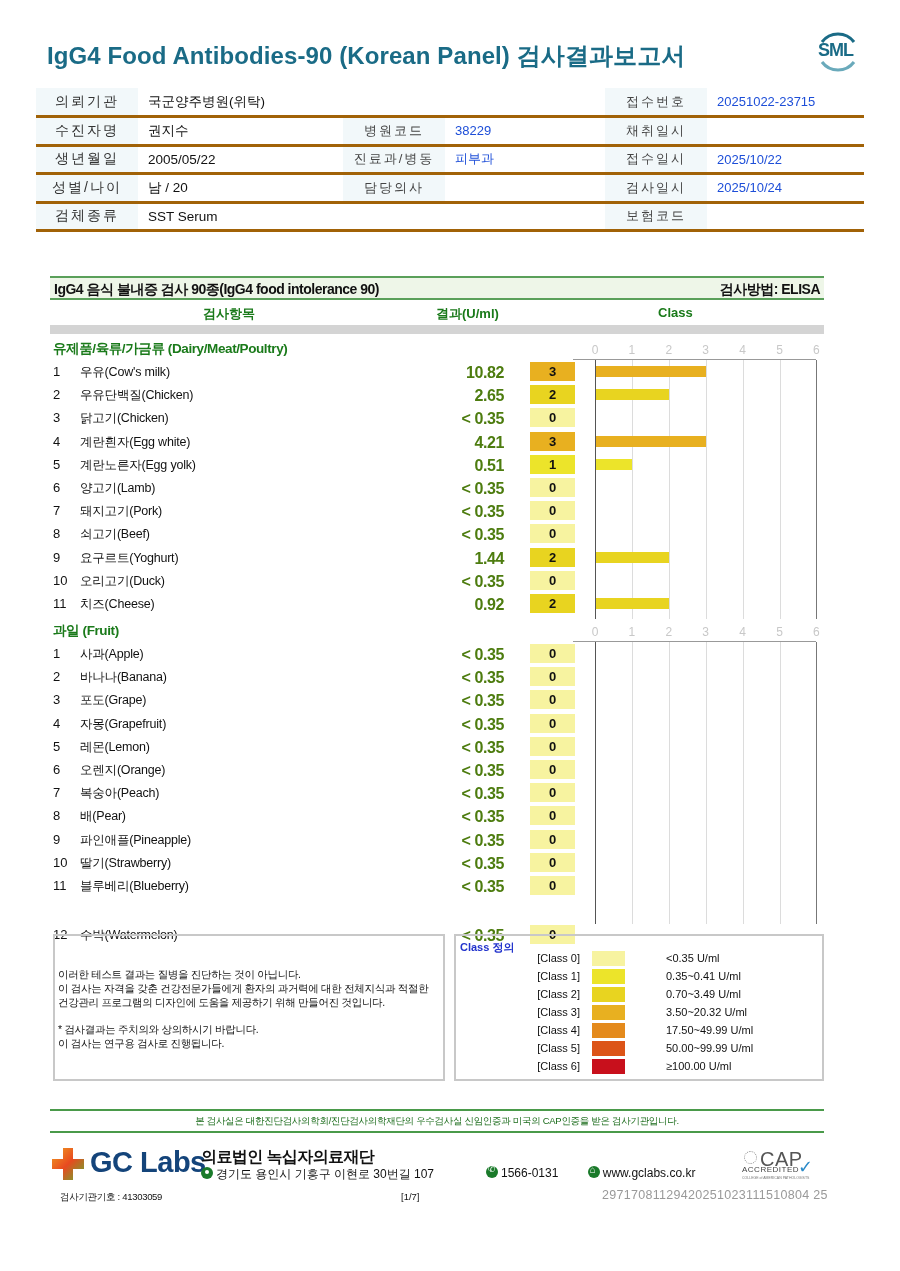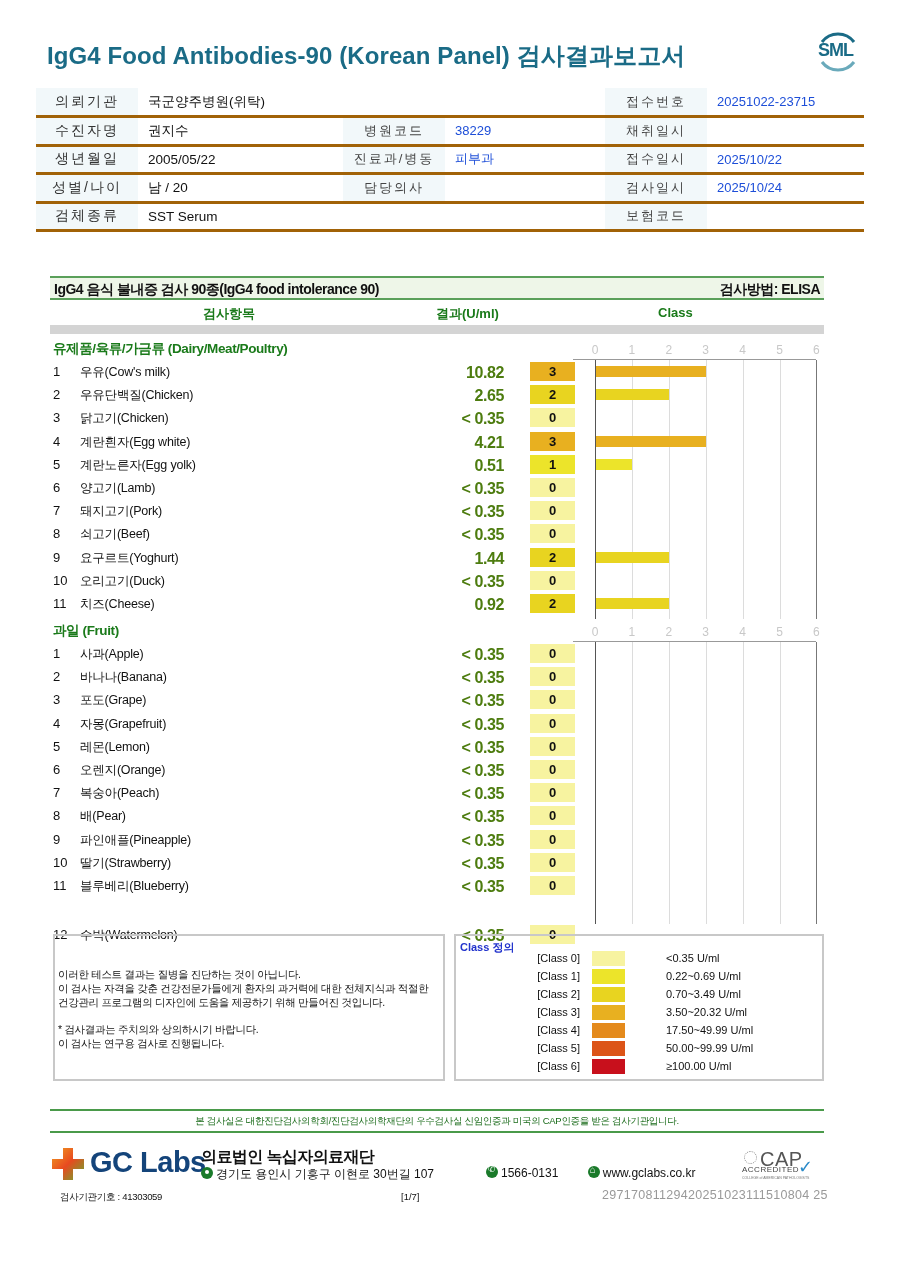--- a/index.html
+++ b/index.html
@@ -337,21 +337,21 @@
   <div class="legend-title">Class 정의</div>
   <div id="legend-rows">
       <div class="legend-row" style="top: 14px;">
         <span class="lc">[Class 0]</span>
         <span class="sw" style="background: rgb(247, 243, 160);"></span>
         <span class="lr">&lt;0.35 U/ml</span>
       </div>
       <div class="legend-row" style="top: 32px;">
         <span class="lc">[Class 1]</span>
         <span class="sw" style="background: rgb(236, 228, 42);"></span>
-        <span class="lr">0.22~0.69 U/ml</span>
+        <span class="lr">0.35~0.41 U/ml</span>
       </div>
       <div class="legend-row" style="top: 50px;">
         <span class="lc">[Class 2]</span>
         <span class="sw" style="background: rgb(232, 212, 32);"></span>
         <span class="lr">0.70~3.49 U/ml</span>
       </div>
       <div class="legend-row" style="top: 68px;">
         <span class="lc">[Class 3]</span>
         <span class="sw" style="background: rgb(232, 176, 32);"></span>
         <span class="lr">3.50~20.32 U/ml</span>

